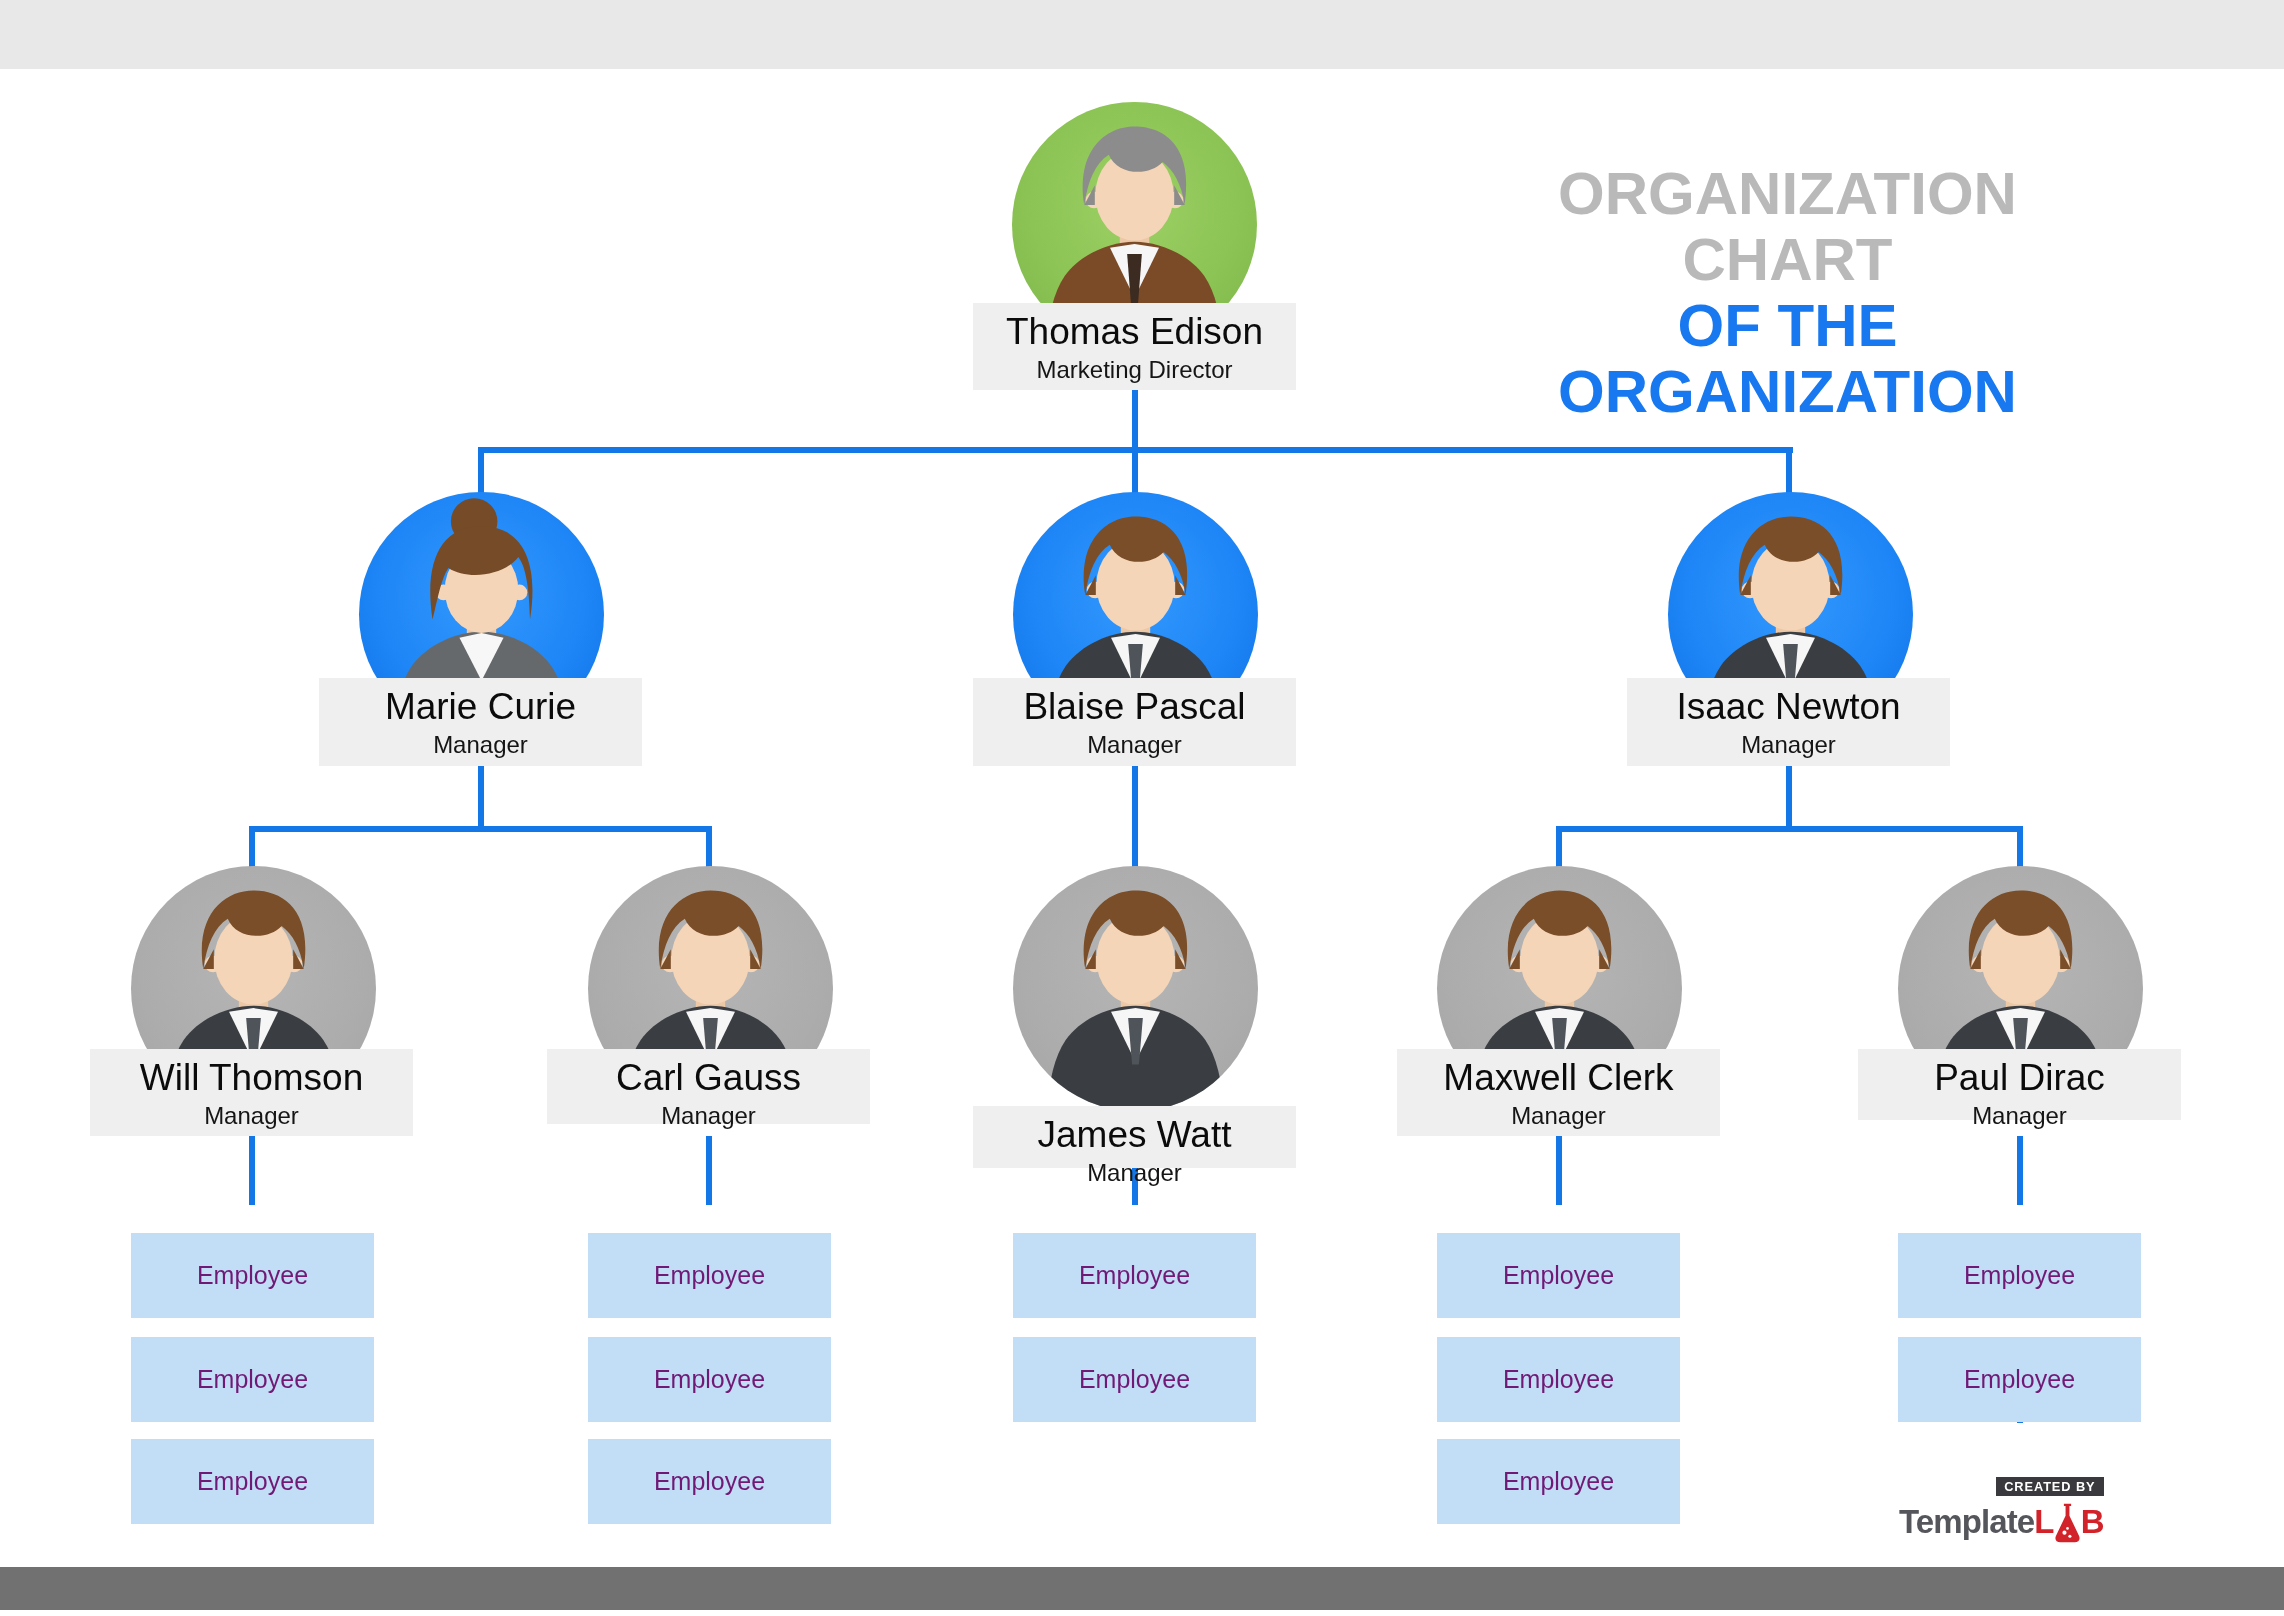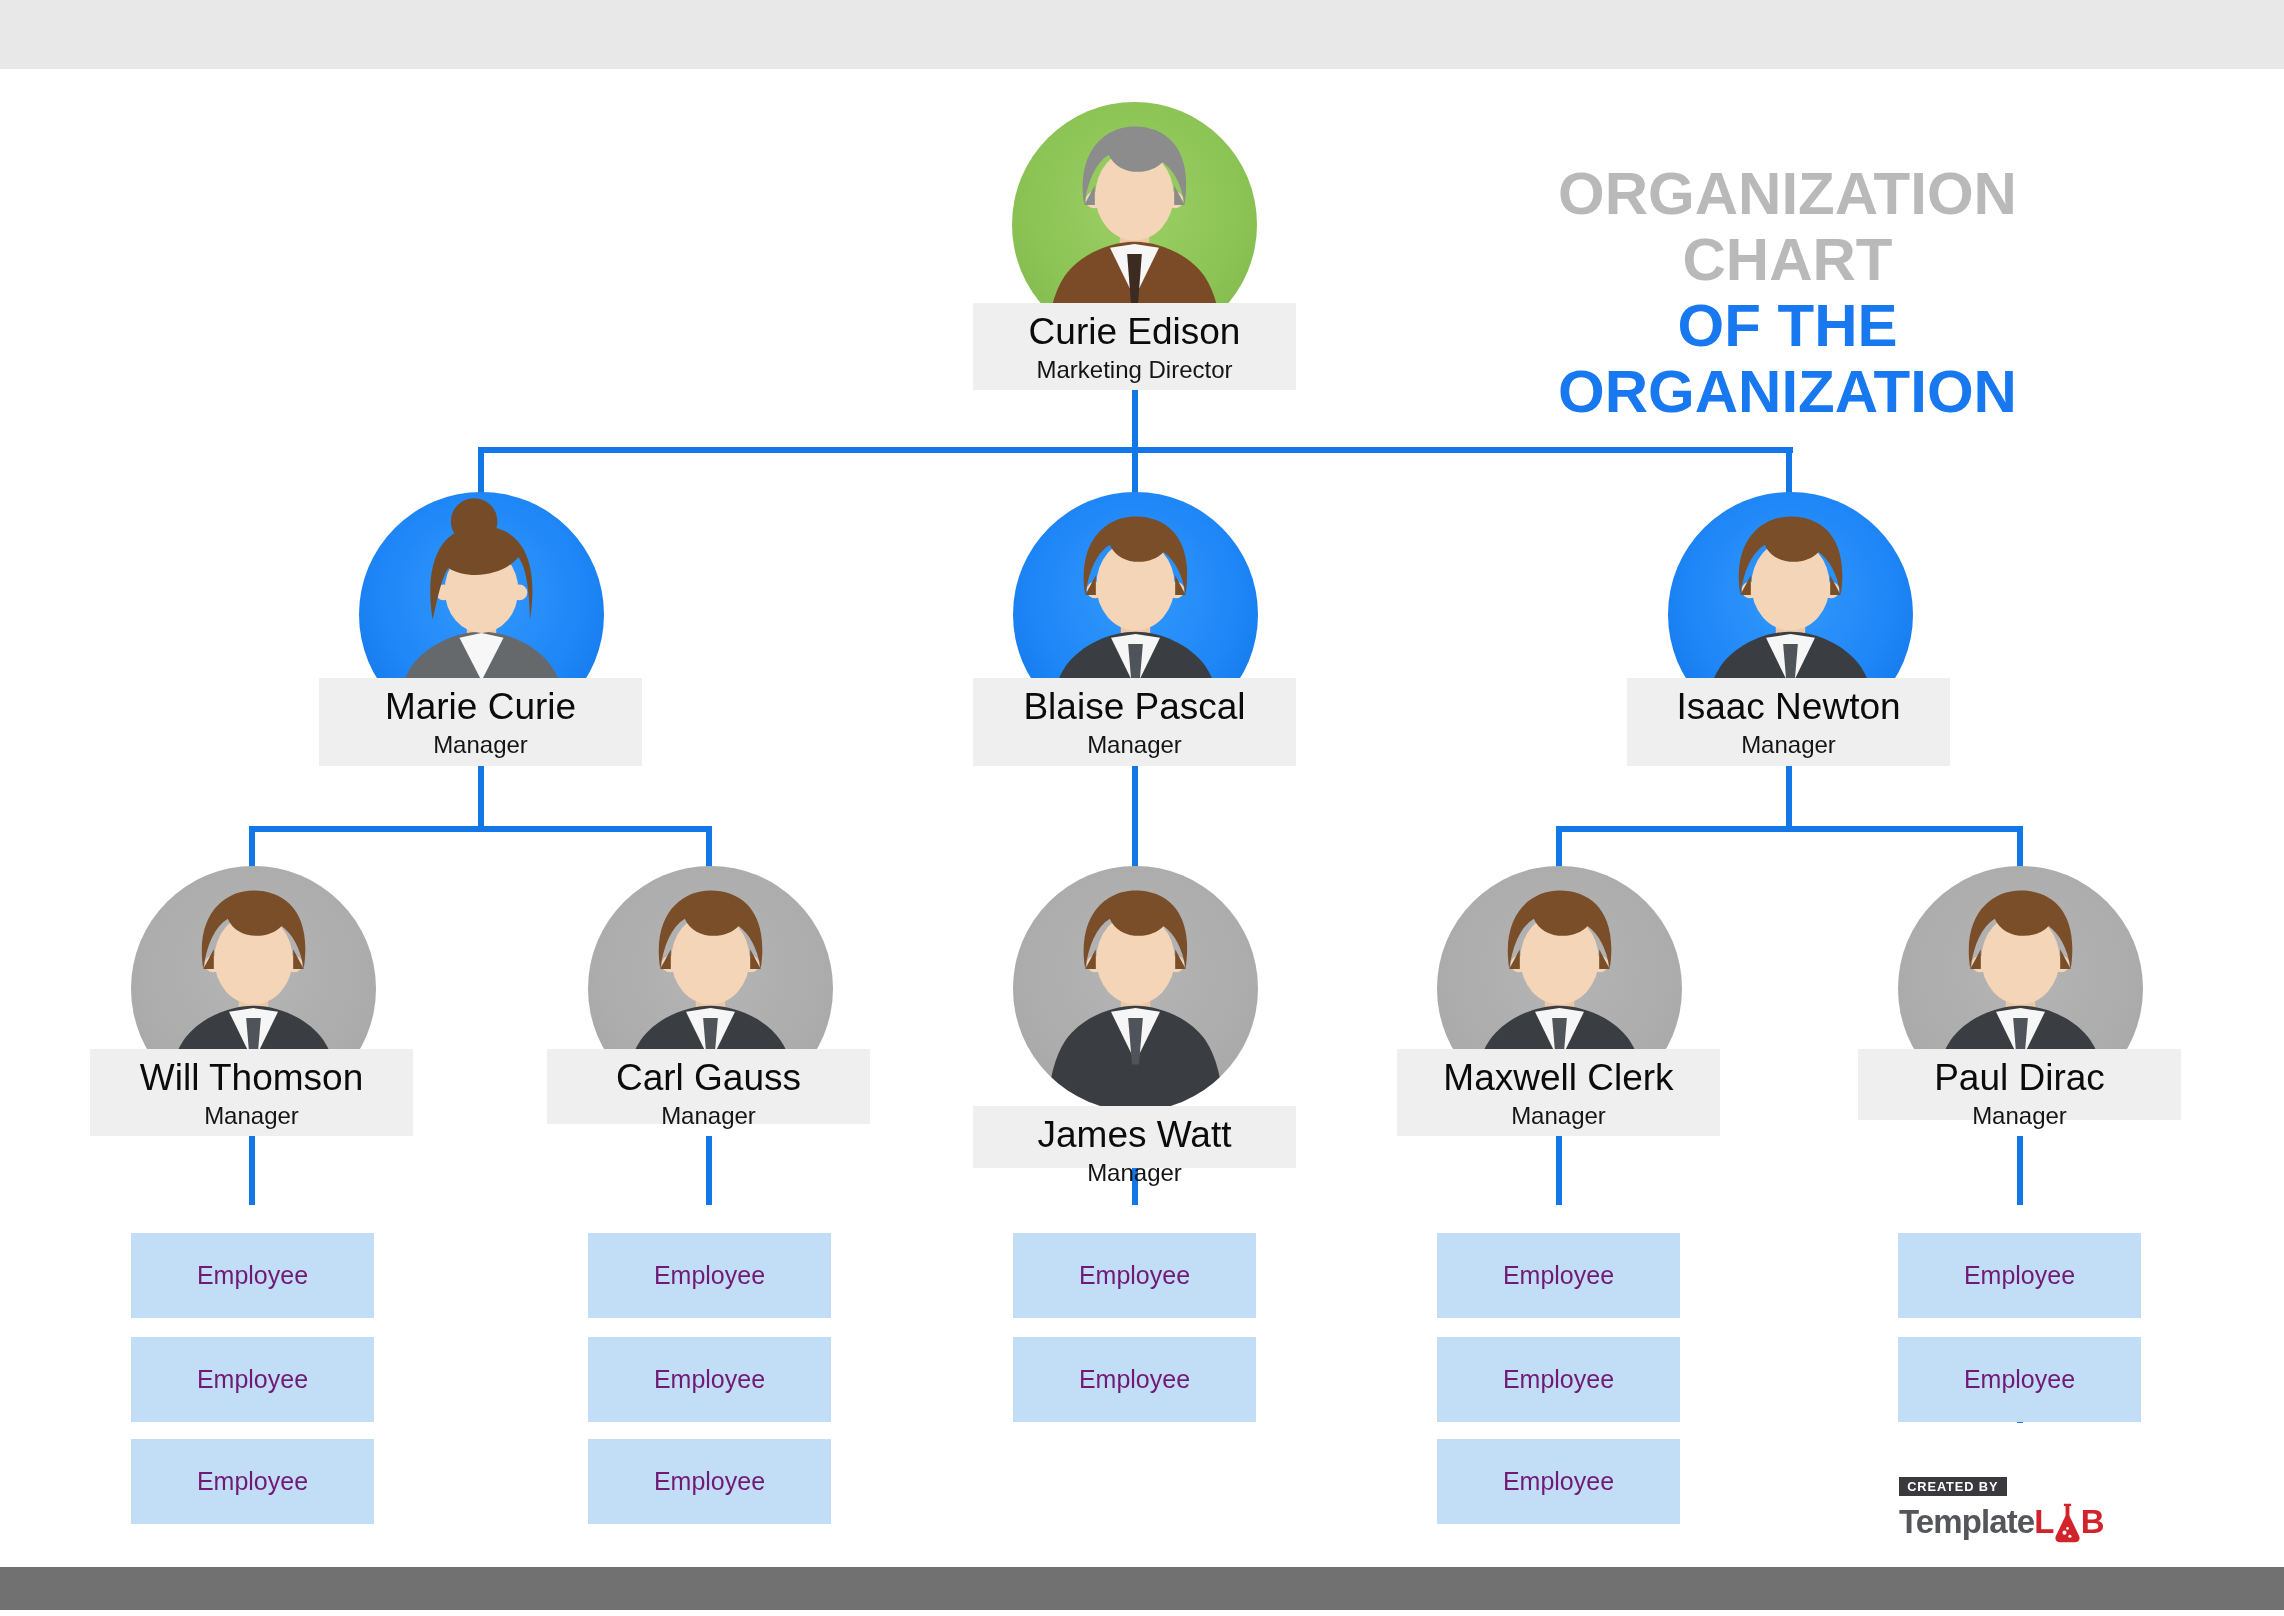--- a/index.html
+++ b/index.html
@@ -28,21 +28,21 @@
   
   .plate{position:absolute;width:323px;height:88px;background:#EFEFEF;text-align:center;z-index:3;}
   .plate .name{font-size:37px;color:#0B0B0B;margin-top:8.2px;}
   .plate .role{font-size:24px;color:#151515;margin-top:2.7px;}
 
   
   .emp{position:absolute;width:243px;height:85px;background:#C2DEF7;z-index:3;
        display:flex;align-items:center;justify-content:center;font-size:25px;color:#701a75;margin-top:28px;}
 
   
-  .credit{position:absolute;left:1899px;top:1477px;z-index:4;}
+  .credit{position:absolute;left:1899px;top:1477px;z-index:4;text-align:right;}
   .credit-badge{display:inline-block;background:#3A3A3E;color:#ffffff;font-size:12.8px;
                 font-weight:bold;padding:1.8px 8.2px 2.7px 8.2px;letter-spacing:0.9px;}
   .brand{display:flex;align-items:flex-end;font-size:33px;font-weight:bold;
          letter-spacing:-0.9px;line-height:48px;margin-top:1.8px;}
   .brand .g{color:#55565B;}
   .brand .r{color:#D2232A;}
   .brand svg{width:29px;height:42px;margin:0 -0.9px 1.8px -0.9px;display:block;}
 </style>
 </head>
 <body>
@@ -131,21 +131,21 @@
   <div class="v" style="left:2017px;top:1136px;height:69px"></div>
   <div class="v" style="left:2017px;top:1271px;height:38px"></div>
   <div class="v" style="left:2017px;top:1373px;height:50px"></div>
 
   <div class="avatar green" style="left:1012px;top:102px">
     <svg viewBox="0 0 268 268" width="245" height="245">
         <use href="#av-male-exec"></use>
       </svg>
   </div>
   <div class="plate" style="left:973px;top:303px;height:87px">
-    <div class="name">Curie Edison</div>
+    <div class="name">Thomas Edison</div>
     <div class="role">Marketing Director</div>
   </div>
 
   <div class="avatar blue" style="left:359px;top:492px">
     <svg viewBox="0 0 268 268" width="245" height="245">
         <use href="#av-female"></use>
       </svg>
   </div>
   <div class="plate" style="left:319px;top:678px">
     <div class="name">Marie Curie</div>

